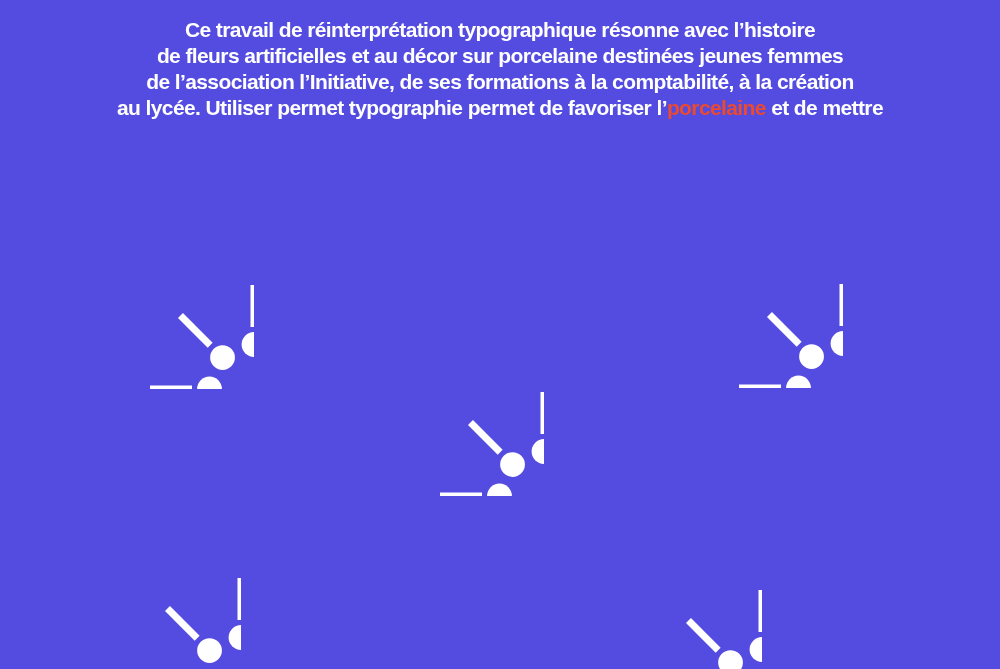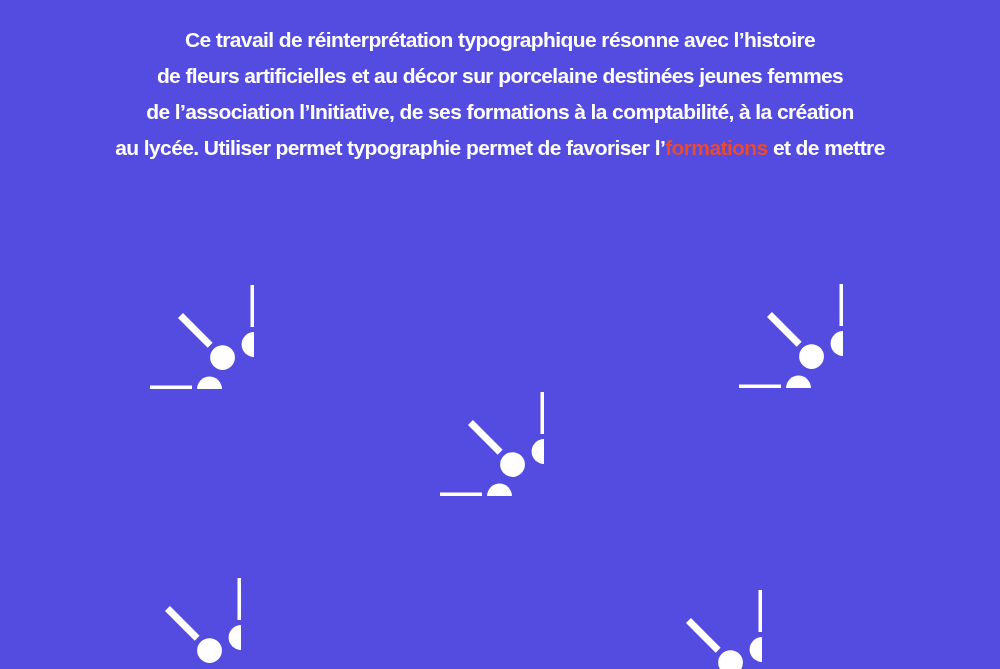--- a/index.html
+++ b/index.html
@@ -17,21 +17,21 @@
     left: 0;
     right: 0;
     text-align: center;
     color: var(--text, #FFFFFF);
     font-weight: bold;
     font-size: 21px;
     line-height: 26px;
     letter-spacing: -0.6px;
   }
   .text-block p {
-    margin: 10px;
+    margin: 0;
     white-space: nowrap;
   }
   .accent { color: var(--accent, #E94A30); }
 
   .defs { position: absolute; width: 0; height: 0; }
   .motif {
     position: absolute;
     width: 210px;
     height: 210px;
     fill: var(--motif, #FFFFFF);
@@ -79,21 +79,21 @@
         <rect x="-3.5" y="-104" width="7" height="42"></rect>
         <circle cx="0" cy="-44.5" r="12.4"></circle>
       </g>
   </symbol>
 </svg>
 
 <div class="text-block">
   <p><span>Ce travail de réinterprétation typographique résonne avec l’histoire</span></p>
   <p><span>de fleurs artificielles et au décor sur porcelaine destinées jeunes femmes</span></p>
   <p><span>de l’association l’Initiative, de ses formations à la comptabilité, à la création</span></p>
-  <p><span>au lycée. Utiliser permet typographie permet de favoriser l’</span><span class="accent">formations</span><span> et de mettre</span></p>
+  <p><span>au lycée. Utiliser permet typographie permet de favoriser l’</span><span class="accent">porcelaine</span><span> et de mettre</span></p>
 </div>
 
 <svg class="motif m1" viewBox="-105 -105 210 210">
     <use href="#sunburst"></use>
   </svg>
 <svg class="motif m2" viewBox="-105 -105 210 210">
     <use href="#sunburst"></use>
   </svg>
 <svg class="motif m3" viewBox="-105 -105 210 210">
     <use href="#sunburst"></use>

